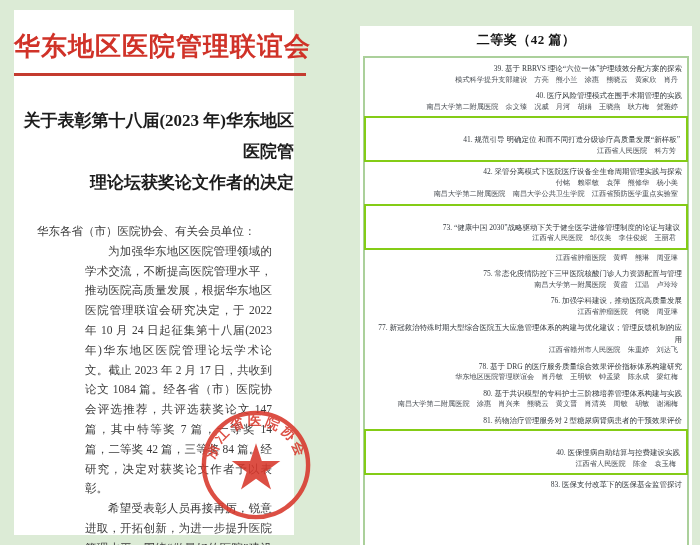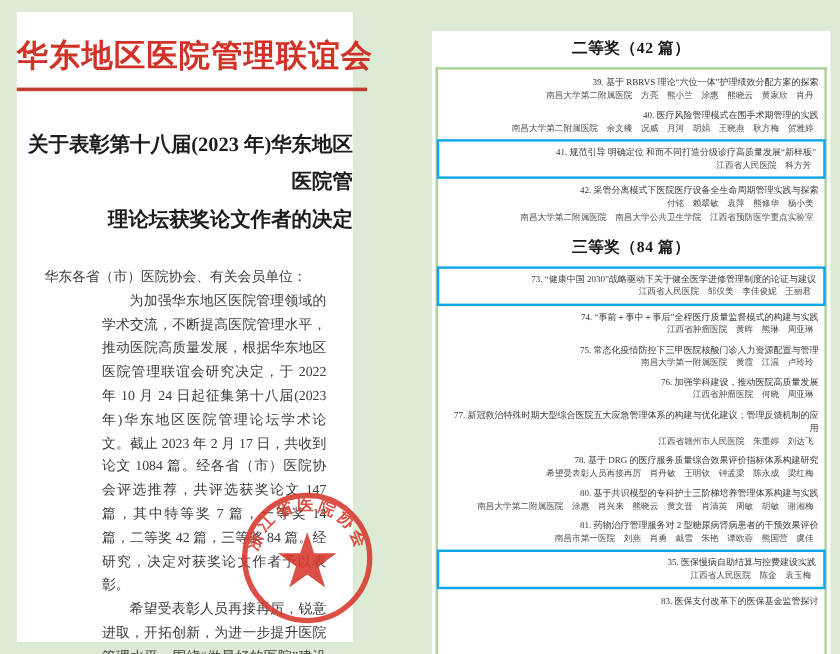--- a/index.html
+++ b/index.html
@@ -56,22 +56,22 @@
   .item { margin-bottom:3px; }
   .item-title {
     font-size:7.5px; line-height:11.5px; color:#33383d; text-align:right;
     padding:1px 2px 0 4px;
   }
   .item-authors {
     font-size:7.2px; line-height:11.5px; color:#4a4f55; text-align:right;
     padding-right:6px;
   }
   .item.hl {
-    border:2px solid #0ea5e9; margin:2px -4px 3px -4px;
-    padding:2px 4px 3px 3px;
+    border:2px solid #84cc16; margin:2px -4px 3px -4px;
+    padding:15px 4px 3px 3px;
   }
 </style>
 </head>
 <body>
 
 <div class="doc">
   <div class="masthead">华东地区医院管理联谊会</div>
   <div class="red-rule"></div>
   <div class="doc-title">
     <div>关于表彰第十八届(2023 年)华东地区医院管</div>
@@ -97,72 +97,69 @@
     <polygon fill="#d8372b" points="60,38 65.9,55.9 84.7,56 69.5,67.1 75.3,85 60,74 44.7,85 50.5,67.1 35.3,56 54.1,55.9"></polygon>
   </svg>
 </div>
 
 <div class="panel">
   <div class="panel-heading">二等奖（42 篇）</div>
   <div class="green-box">
     <div>
         <div class="item">
           <div class="item-title">39. 基于 RBRVS 理论“六位一体”护理绩效分配方案的探索</div>
-          <div class="item-authors">南昌大学第二附属医院　方亮　熊小兰　涂惠　熊晓云　黄家欣　肖丹</div>
+          <div class="item-authors">模式科学提升支部建设　方亮　熊小兰　涂惠　熊晓云　黄家欣　肖丹</div>
         </div>
         <div class="item">
           <div class="item-title">40. 医疗风险管理模式在围手术期管理的实践</div>
           <div class="item-authors">南昌大学第二附属医院　余文臻　况威　月河　胡娟　王晓燕　耿方梅　贺雅婷</div>
         </div>
         <div class="item hl">
           <div class="item-title">41. 规范引导 明确定位 和而不同打造分级诊疗高质量发展“新样板”</div>
           <div class="item-authors">江西省人民医院　科方芳</div>
         </div>
         <div class="item">
           <div class="item-title">42. 采管分离模式下医院医疗设备全生命周期管理实践与探索</div>
           <div class="item-authors">付铭　赖翠敏　袁萍　熊修华　杨小美</div>
           <div class="item-authors">南昌大学第二附属医院　南昌大学公共卫生学院　江西省预防医学重点实验室</div>
         </div>
       </div>
-    <div class="inner-heading">三等奖（84 篇）</div>
     <div>
         <div class="item hl">
           <div class="item-title">73. “健康中国 2030”战略驱动下关于健全医学进修管理制度的论证与建议</div>
           <div class="item-authors">江西省人民医院　邹仪美　李佳俊妮　王丽君</div>
         </div>
         <div class="item">
-          <div class="item-title">74. “事前＋事中＋事后”全程医疗质量监督模式的构建与实践</div>
           <div class="item-authors">江西省肿瘤医院　黄晖　熊琳　周亚琳</div>
         </div>
         <div class="item">
           <div class="item-title">75. 常态化疫情防控下三甲医院核酸门诊人力资源配置与管理</div>
           <div class="item-authors">南昌大学第一附属医院　黄霞　江温　卢玲玲</div>
         </div>
         <div class="item">
           <div class="item-title">76. 加强学科建设，推动医院高质量发展</div>
           <div class="item-authors">江西省肿瘤医院　何晓　周亚琳</div>
         </div>
         <div class="item">
           <div class="item-title">77. 新冠救治特殊时期大型综合医院五大应急管理体系的构建与优化建议；管理反馈机制的应用</div>
           <div class="item-authors">江西省赣州市人民医院　朱重婷　刘达飞</div>
         </div>
         <div class="item">
           <div class="item-title">78. 基于 DRG 的医疗服务质量综合效果评价指标体系构建研究</div>
-          <div class="item-authors">希望受表彰人员再接再厉　肖丹敏　王明钦　钟孟梁　陈永成　梁红梅</div>
+          <div class="item-authors">华东地区医院管理联谊会　肖丹敏　王明钦　钟孟梁　陈永成　梁红梅</div>
         </div>
         <div class="item">
           <div class="item-title">80. 基于共识模型的专科护士三阶梯培养管理体系构建与实践</div>
           <div class="item-authors">南昌大学第二附属医院　涂惠　肖兴来　熊晓云　黄文晋　肖清英　周敏　胡敏　谢湘梅</div>
         </div>
         <div class="item">
           <div class="item-title">81. 药物治疗管理服务对 2 型糖尿病肾病患者的干预效果评价</div>
-          <div class="item-authors">南昌市第一医院　刘燕　肖勇　戴雪　朱艳　谭欧蓉　熊国营　虞佳</div>
         </div>
         <div class="item hl">
-          <div class="item-title">35. 医保慢病自助结算与控费建设实践</div>
+          <div class="item-title">40. 医保慢病自助结算与控费建设实践</div>
           <div class="item-authors">江西省人民医院　陈金　袁玉梅</div>
         </div>
         <div class="item">
           <div class="item-title">83. 医保支付改革下的医保基金监管探讨</div>
         </div>
       </div>
   </div>
 </div>
 
 </body></html>

